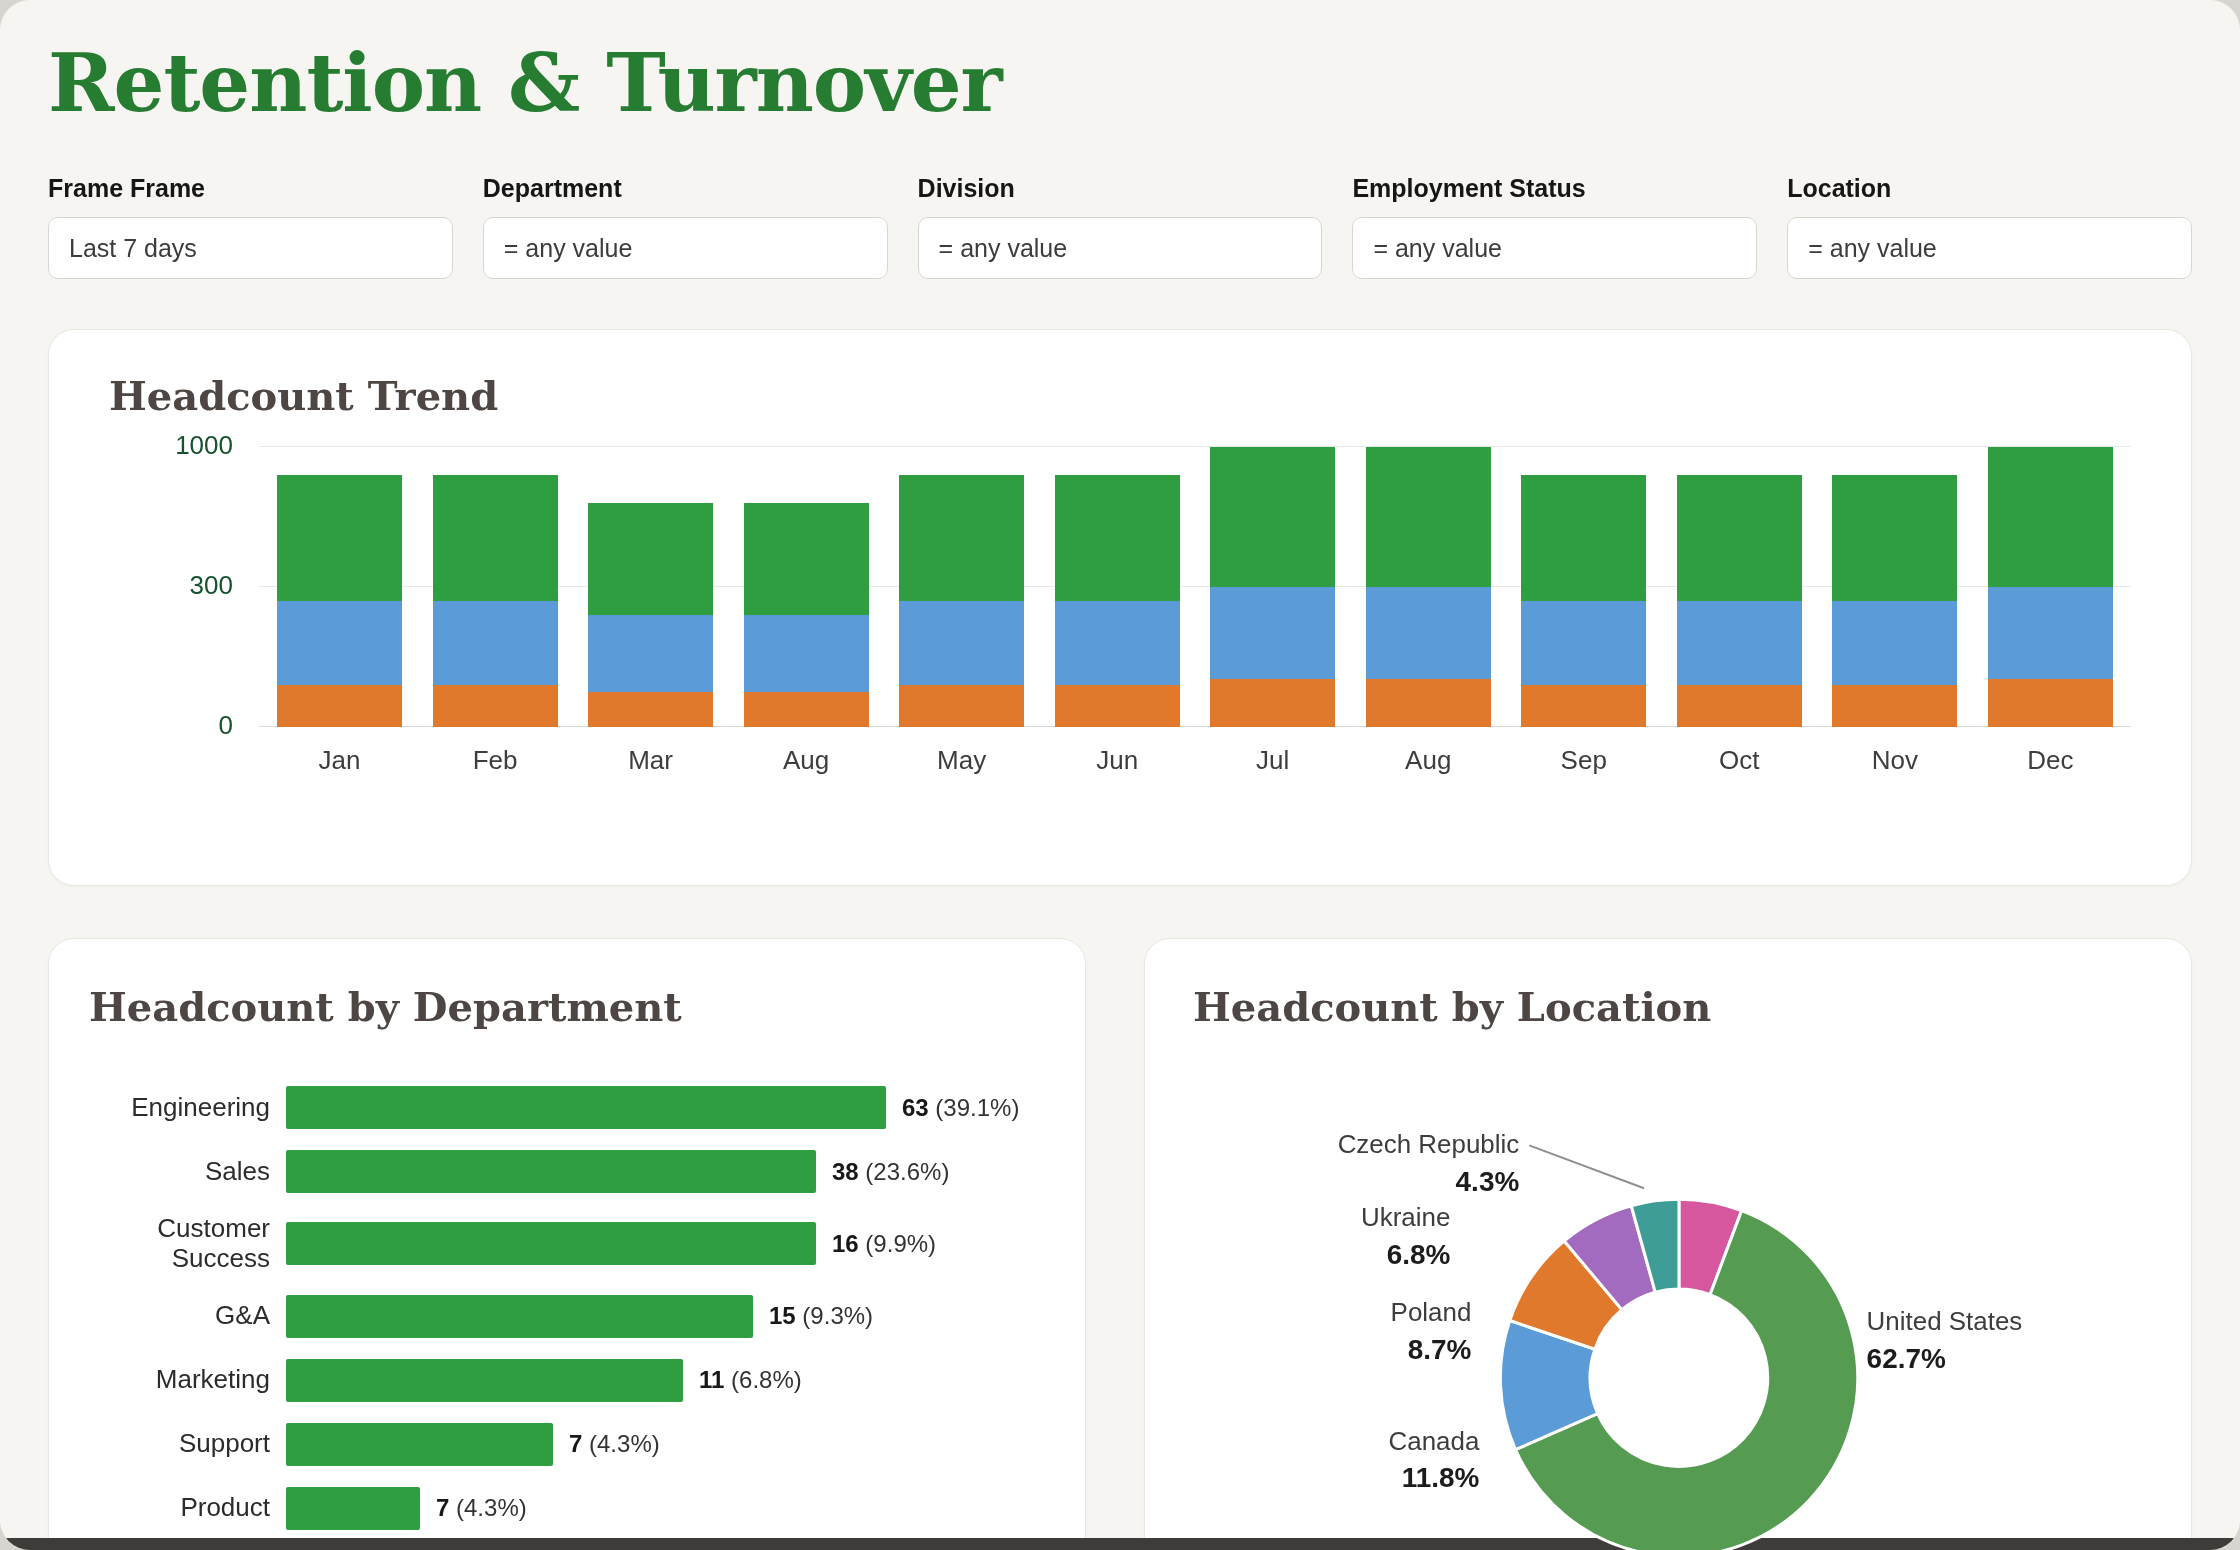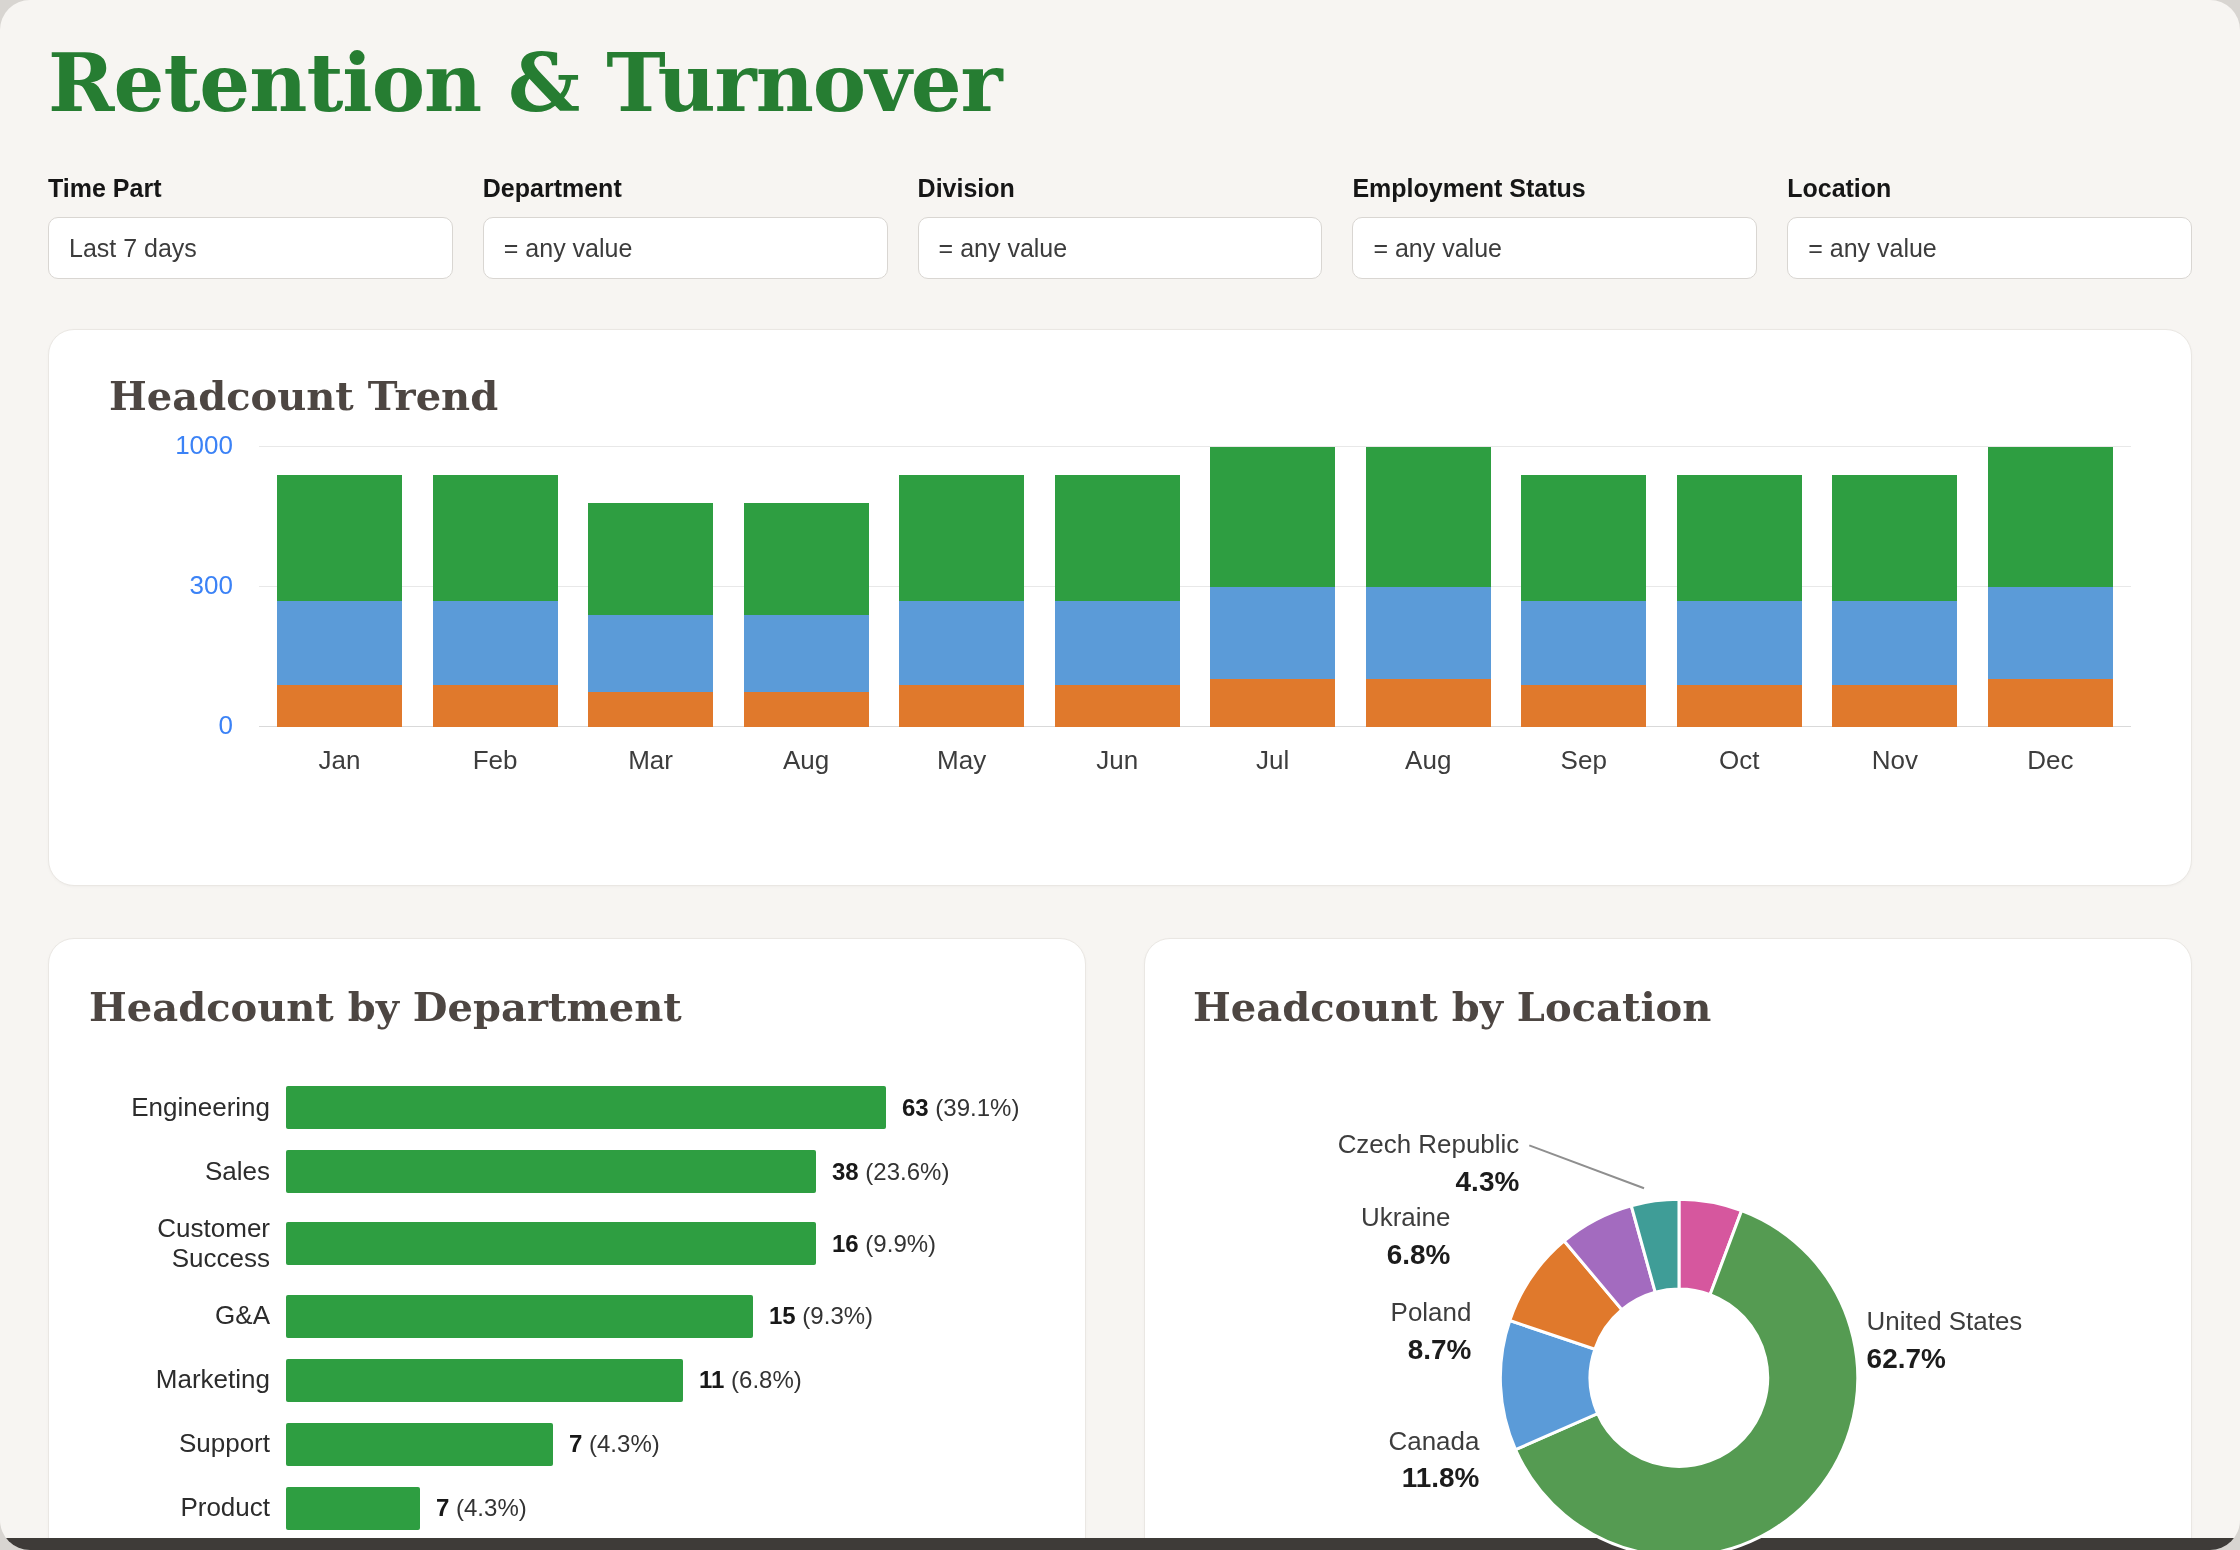--- a/index.html
+++ b/index.html
@@ -19,21 +19,21 @@
   .card { background:#fff; border:1.5px solid #eae7e3; border-radius:26px; box-shadow:0 1px 3px rgba(0,0,0,0.03); }
   .card-title { font-family:"DejaVu Serif", serif; font-weight:700; font-size:40px; color:#4d4642; position:relative; z-index:2; }
 
   .trend-card { margin-top:50px; height:557px; padding:42px 60px 0; }
   .legend { display:flex; justify-content:center; gap:46px; margin-top:24px; }
   .legend-item { display:flex; align-items:center; gap:12px; font-size:26px; color:#333; font-weight:600; }
   .swatch { width:20px; height:20px; border-radius:5px; display:inline-block; }
 
   .trend-chart { display:flex; margin-top:28px; }
   .y-axis { width:150px; position:relative; height:280px; flex:none; }
-  .y-label { position:absolute; right:26px; font-size:26px; color:#3b82f6; }
+  .y-label { position:absolute; right:26px; font-size:26px; color:#14532d; }
   .plot-wrap { flex:1; min-width:0; }
   .plot { height:280px; position:relative; display:flex; align-items:flex-end; justify-content:space-between; padding:0 18px; }
   .gridline { position:absolute; left:0; right:0; height:1px; background:#e8e8e8; z-index:0; }
   .gridline.zero { background:#d9d9d9; }
   .bar-col { width:125px; display:flex; flex-direction:column; justify-content:flex-end; position:relative; z-index:1; }
   .bar-seg { width:100%; }
   .months { display:flex; justify-content:space-between; padding:0 18px; margin-top:18px; }
   .month-label { width:125px; text-align:center; font-size:26px; color:#3d3d3d; }
 
   .bottom-row { display:flex; gap:58px; margin-top:52px; align-items:flex-start; }
@@ -51,21 +51,21 @@
   .donut-pct  { font-family:"Liberation Sans", sans-serif; font-size:28px; font-weight:700; fill:#1c1c1c; }
   .leader-line { stroke:#8f8f8f; stroke-width:2; fill:none; }
 </style>
 </head>
 <body>
 
 <div class="page">
   <h1 class="page-title">Retention &amp; Turnover</h1>
 
   <div class="filter-bar" id="filter-bar">
-      <div class="filter"><div class="filter-label">Time Part</div><input class="filter-input" type="text" readonly="" value="Last 7 days" style=""></div>
+      <div class="filter"><div class="filter-label">Frame Frame</div><input class="filter-input" type="text" readonly="" value="Last 7 days" style=""></div>
       <div class="filter"><div class="filter-label">Department</div><input class="filter-input" type="text" readonly="" value="= any value" style=""></div>
       <div class="filter"><div class="filter-label">Division</div><input class="filter-input" type="text" readonly="" value="= any value" style=""></div>
       <div class="filter"><div class="filter-label">Employment Status</div><input class="filter-input" type="text" readonly="" value="= any value" style=""></div>
       <div class="filter"><div class="filter-label">Location</div><input class="filter-input" type="text" readonly="" value="= any value" style=""></div>
     </div>
 
   <section class="card trend-card">
     <h2 class="card-title">Headcount Trend</h2>
     <div class="trend-chart">
       <div class="y-axis" id="trend-yaxis">

